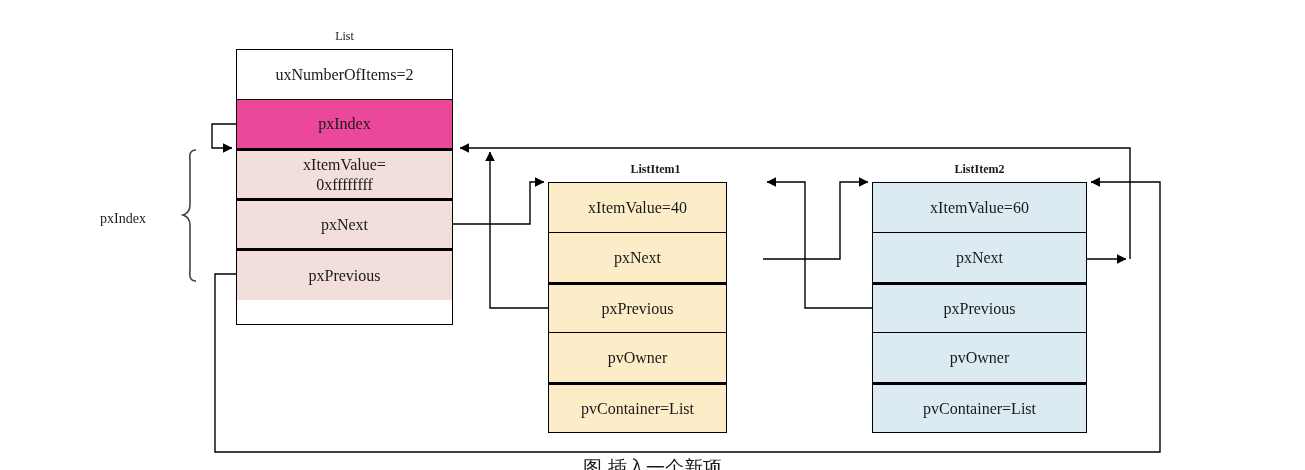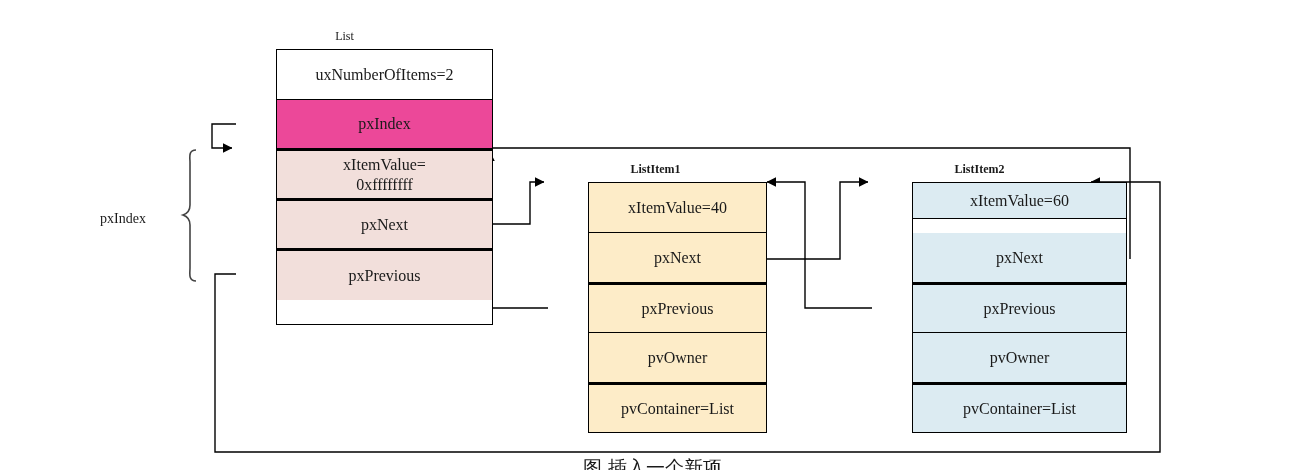--- a/index.html
+++ b/index.html
@@ -52,21 +52,20 @@
     left: 0; width: 100%;
     text-align: center;
     font-size: 12px;
     line-height: 20px;
     white-space: nowrap;
   }
   .struct-body {
     position: absolute;
     border: 1px solid #000;
     background: #fff;
-    margin-left: 40px;
   }
   .field {
     position: absolute;
     left: 0; width: 100%;
     display: flex;
     align-items: center;
     justify-content: center;
     text-align: center;
     font-size: 16px;
     line-height: 20px;
@@ -153,21 +152,21 @@
       <div class="field" style="top: 50px; height: 50px; background: rgb(253, 236, 200);">pxNext</div>
       <div class="field" style="top: 100px; height: 50px; background: rgb(253, 236, 200); border-top: 2px solid rgb(0, 0, 0);">pxPrevious</div>
       <div class="field" style="top: 150px; height: 50px; background: rgb(253, 236, 200);">pvOwner</div>
       <div class="field" style="top: 200px; height: 49px; background: rgb(253, 236, 200); border-top: 2px solid rgb(0, 0, 0); border-bottom: none;">pvContainer=List</div>
     </div>
   </div>
 
   <div class="struct" id="item2-struct">
     <div class="struct-title">ListItem2</div>
     <div class="struct-body">
-      <div class="field" style="top: 0px; height: 36px; background: rgb(220, 235, 242);">xItemValue=60</div>
+      <div class="field" style="top: 0px; height: 50px; background: rgb(220, 235, 242);">xItemValue=60</div>
       <div class="field" style="top: 50px; height: 50px; background: rgb(220, 235, 242);">pxNext</div>
       <div class="field" style="top: 100px; height: 50px; background: rgb(220, 235, 242); border-top: 2px solid rgb(0, 0, 0);">pxPrevious</div>
       <div class="field" style="top: 150px; height: 50px; background: rgb(220, 235, 242);">pvOwner</div>
       <div class="field" style="top: 200px; height: 49px; background: rgb(220, 235, 242); border-top: 2px solid rgb(0, 0, 0); border-bottom: none;">pvContainer=List</div>
     </div>
   </div>
 
   <div class="caption-bottom">图        插入一个新项</div>
 
 </div>

